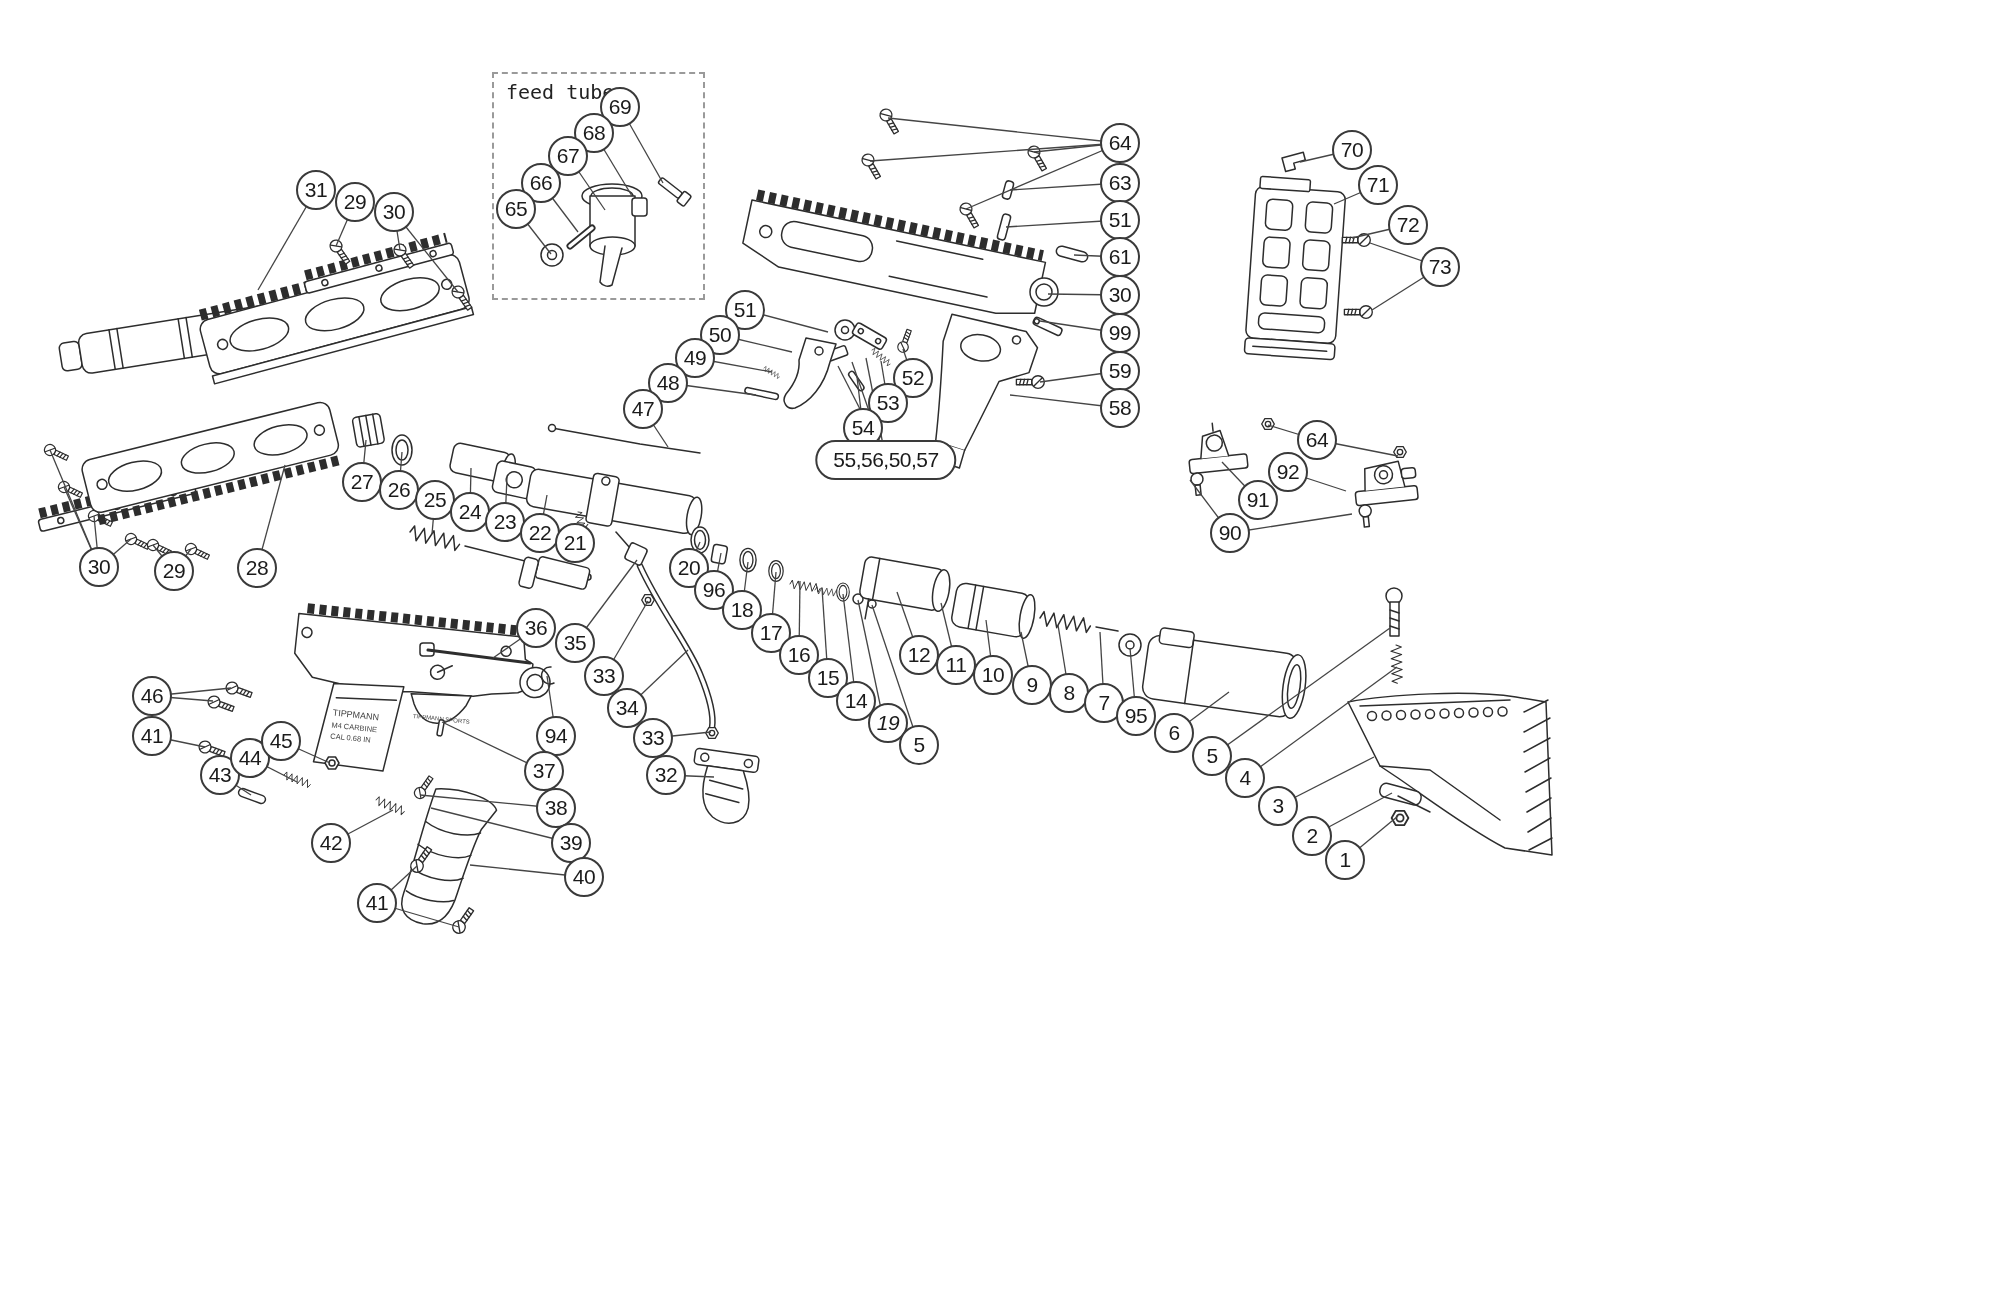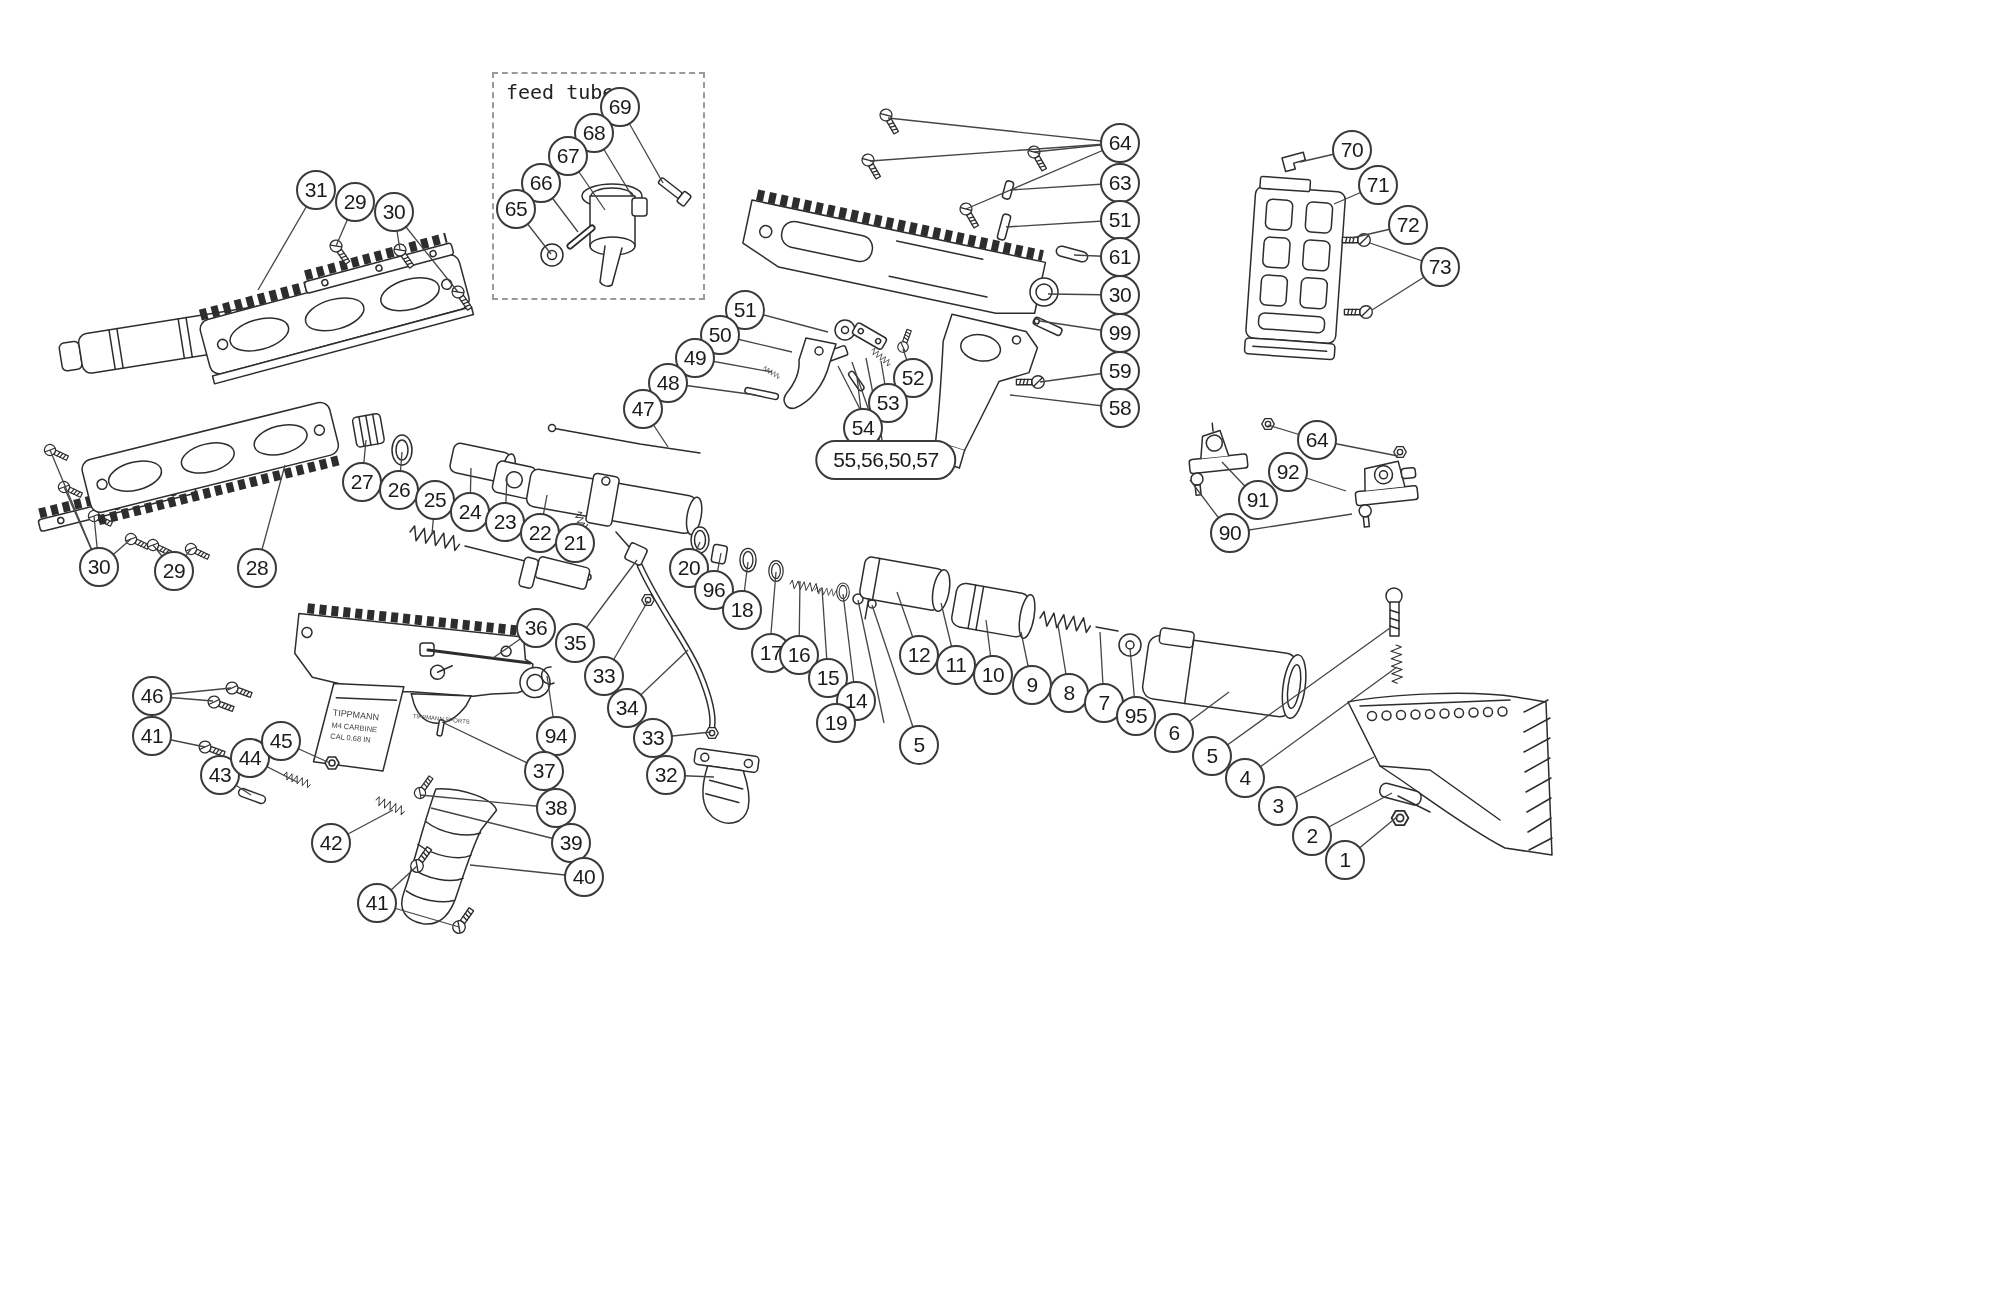--- a/index.html
+++ b/index.html
@@ -575,25 +575,25 @@
     <div class="callout" style="left: 99px; top: 567px;">30</div>
     <div class="callout" style="left: 174px; top: 571px;">29</div>
     <div class="callout" style="left: 257px; top: 568px;">28</div>
     <div class="callout" style="left: 1230px; top: 533px;">90</div>
     <div class="callout" style="left: 1258px; top: 500px;">91</div>
     <div class="callout" style="left: 1288px; top: 472px;">92</div>
     <div class="callout" style="left: 1317px; top: 440px;">64</div>
     <div class="callout" style="left: 689px; top: 568px;">20</div>
     <div class="callout" style="left: 714px; top: 590px;">96</div>
     <div class="callout" style="left: 742px; top: 610px;">18</div>
-    <div class="callout" style="left: 771px; top: 633px; margin-top: 20px;">17</div>
+    <div class="callout" style="left: 771px; top: 633px;">17</div>
     <div class="callout" style="left: 799px; top: 655px;">16</div>
     <div class="callout" style="left: 828px; top: 678px;">15</div>
     <div class="callout" style="left: 856px; top: 701px;">14</div>
-    <div class="callout" style="left: 836px; top: 723px;">19</div>
+    <div class="callout" style="left: 888px; top: 723px; font-style: italic;">19</div>
     <div class="callout" style="left: 919px; top: 745px;">5</div>
     <div class="callout" style="left: 919px; top: 655px;">12</div>
     <div class="callout" style="left: 956px; top: 665px;">11</div>
     <div class="callout" style="left: 993px; top: 675px;">10</div>
     <div class="callout" style="left: 1032px; top: 685px;">9</div>
     <div class="callout" style="left: 1069px; top: 693px;">8</div>
     <div class="callout" style="left: 1104px; top: 703px;">7</div>
     <div class="callout" style="left: 1136px; top: 716px;">95</div>
     <div class="callout" style="left: 1174px; top: 733px;">6</div>
     <div class="callout" style="left: 1212px; top: 756px;">5</div>

